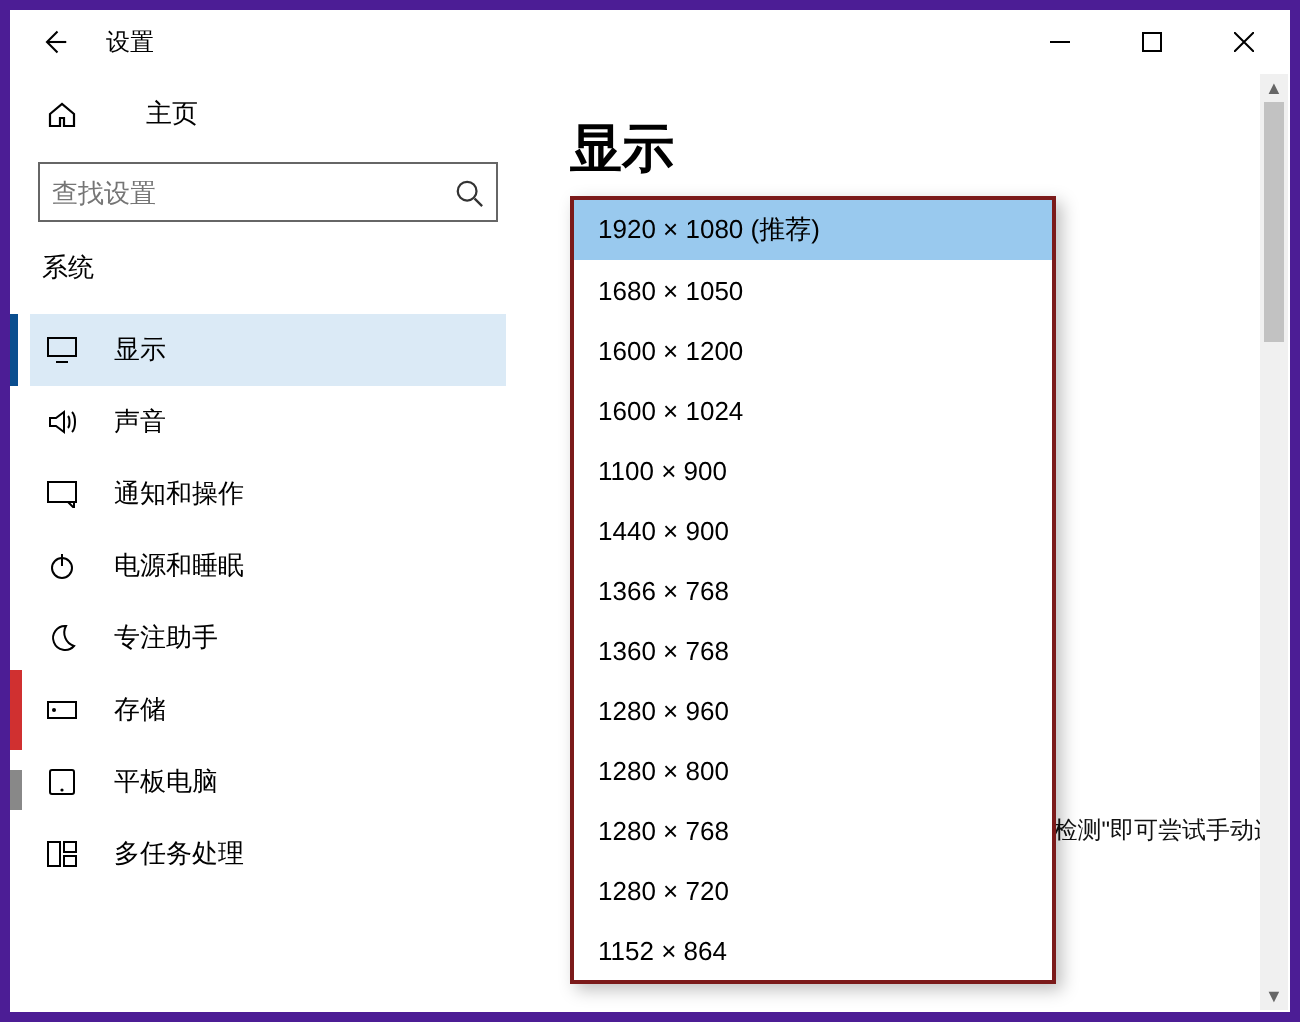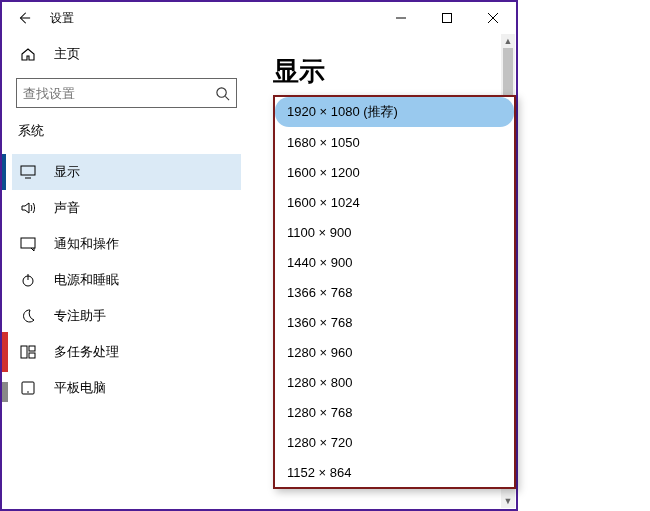--- a/index.html
+++ b/index.html
@@ -1,41 +1,41 @@
 <!DOCTYPE html>
 <html><head>
 <meta charset="utf-8">
 <style>
   * { box-sizing: border-box; margin: 0; padding: 0; }
   html, body { width: 650px; height: 511px; font-family: "Microsoft YaHei", "Segoe UI", sans-serif; font-size: 13px; overflow: hidden; background: #fff; }
-  .window { width: 518px; height: 511px; position: relative; background: #fff; border: 2px solid #4c1d95; }
+  .window { width: 650px; height: 511px; position: relative; background: #fff; border: 5px solid #4c1d95; }
   .titlebar { height: 32px; display: flex; align-items: center; }
   .titlebar .back { width: 44px; display:flex; align-items:center; justify-content:center; height:32px; }
   .titlebar .title { font-size: 12px; margin-left: 4px; }
   .titlebar .spacer { flex: 1; }
   .winbtn { width: 46px; height: 32px; display:flex; align-items:center; justify-content:center; }
   .winbtn svg { display:block; }
   .body { display:flex; height: calc(511px - 32px); }
   .sidebar { width: 258px; padding: 4px 10px 0 10px; position:relative; }
   .home { display:flex; align-items:center; height:32px; margin-bottom:8px; padding-left:6px; }
   .home .ico { width:20px; display:flex; justify-content:center; }
-  .home .txt { margin-left:16px; font-size:13px; }
+  .home .txt { margin-left:32px; font-size:13px; }
   .search { border:1px solid #666; height:30px; display:flex; align-items:center; padding:0 6px; margin: 0 4px 14px 4px; }
   .search input { border:none; outline:none; flex:1; font-size:13px; background:transparent; }
   .section-label { font-weight:400; font-size:13px; margin: 0 0 14px 6px; }
   .nav { list-style:none; }
   .nav li { height:36px; display:flex; align-items:center; padding-left:6px; position:relative; }
   .nav li.active { background:#dbeaf6; }
   .nav li.active::before { content:""; position:absolute; left:-10px; top:0; bottom:0; width:4px; background:#0a4e8f; }
   .nav .ico { width:20px; display:flex; justify-content:center; }
   .nav .txt { margin-left:16px; font-size:13px; }
   .main { flex:1; position:relative; padding: 20px 0 0 22px; }
   .main h1 { font-size:26px; font-weight:600; margin-bottom:6px; }
   .dropdown { width:243px; border:2px solid #7b1a1a; background:#fff; box-shadow: 3px 3px 8px rgba(0,0,0,.25); position:relative; z-index:5; }
-  .dropdown .opt { height:30px; display:flex; align-items:center; padding-left:12px; font-size:13px;border-radius:14px; }
+  .dropdown .opt { height:30px; display:flex; align-items:center; padding-left:12px; font-size:13px; }
   .dropdown .opt.selected { background:#99c9ee; }
   .behind-text { position:absolute; right:6px; top:370px; font-size:12px; color:#111; white-space:nowrap; }
   .scrollbar { position:absolute; right:1px; top:32px; bottom:1px; width:14px; background:#f0f0f0; }
   .scrollbar .thumb { position:absolute; left:2px; right:2px; top:14px; height:120px; background:#c2c2c2; }
   .scrollbar .arrow { position:absolute; left:0; right:0; height:14px; display:flex; align-items:center; justify-content:center; color:#666; font-size:9px; }
   .scrollbar .arrow.up { top:0; }
   .scrollbar .arrow.down { bottom:0; }
   .left-peek { position:absolute; left:0; top:330px; width:6px; height:40px; background:#d03030; z-index:0; }
   .left-peek2 { position:absolute; left:0; top:380px; width:6px; height:20px; background:#888; z-index:0; }
 </style>
@@ -136,35 +136,44 @@
           <span class="ico">
               <svg width="16" height="16" viewBox="0 0 16 16">
                 <path d="M10 2a6 6 0 1 0 4 10 7 7 0 0 1-4-10z" stroke="#000" fill="none"></path>
               </svg>
             </span>
           <span class="txt">专注助手</span>
         </li>
         <li>
           <span class="ico">
               <svg width="16" height="14" viewBox="0 0 16 14">
+                <rect x="1" y="3" width="14" height="8" stroke="#000" fill="none"></rect>
+                <circle cx="4" cy="7" r="1" fill="#000"></circle>
+              </svg>
+            </span>
+          <span class="txt">存储</span>
+        </li>
+        <li>
+          <span class="ico">
+              <svg width="16" height="14" viewBox="0 0 16 14">
+                <rect x="2" y="1" width="12" height="12" rx="1" stroke="#000" fill="none"></rect>
+                <circle cx="8" cy="11" r="0.8" fill="#000"></circle>
+              </svg>
+            </span>
+          <span class="txt">平板电脑</span>
+        </li>
+        <li>
+          <span class="ico">
+              <svg width="16" height="14" viewBox="0 0 16 14">
                 <rect x="1" y="1" width="6" height="12" stroke="#000" fill="none"></rect>
                 <rect x="9" y="1" width="6" height="5" stroke="#000" fill="none"></rect>
                 <rect x="9" y="8" width="6" height="5" stroke="#000" fill="none"></rect>
               </svg>
             </span>
           <span class="txt">多任务处理</span>
-        </li>
-        <li>
-          <span class="ico">
-              <svg width="16" height="14" viewBox="0 0 16 14">
-                <rect x="2" y="1" width="12" height="12" rx="1" stroke="#000" fill="none"></rect>
-                <circle cx="8" cy="11" r="0.8" fill="#000"></circle>
-              </svg>
-            </span>
-          <span class="txt">平板电脑</span>
         </li>
       </ul>
     </div>
 
     <div class="main">
       <h1>显示</h1>
 
       <div class="dropdown">
         <div class="opt selected">1920 × 1080 (推荐)</div>
         <div class="opt">1680 × 1050</div>

